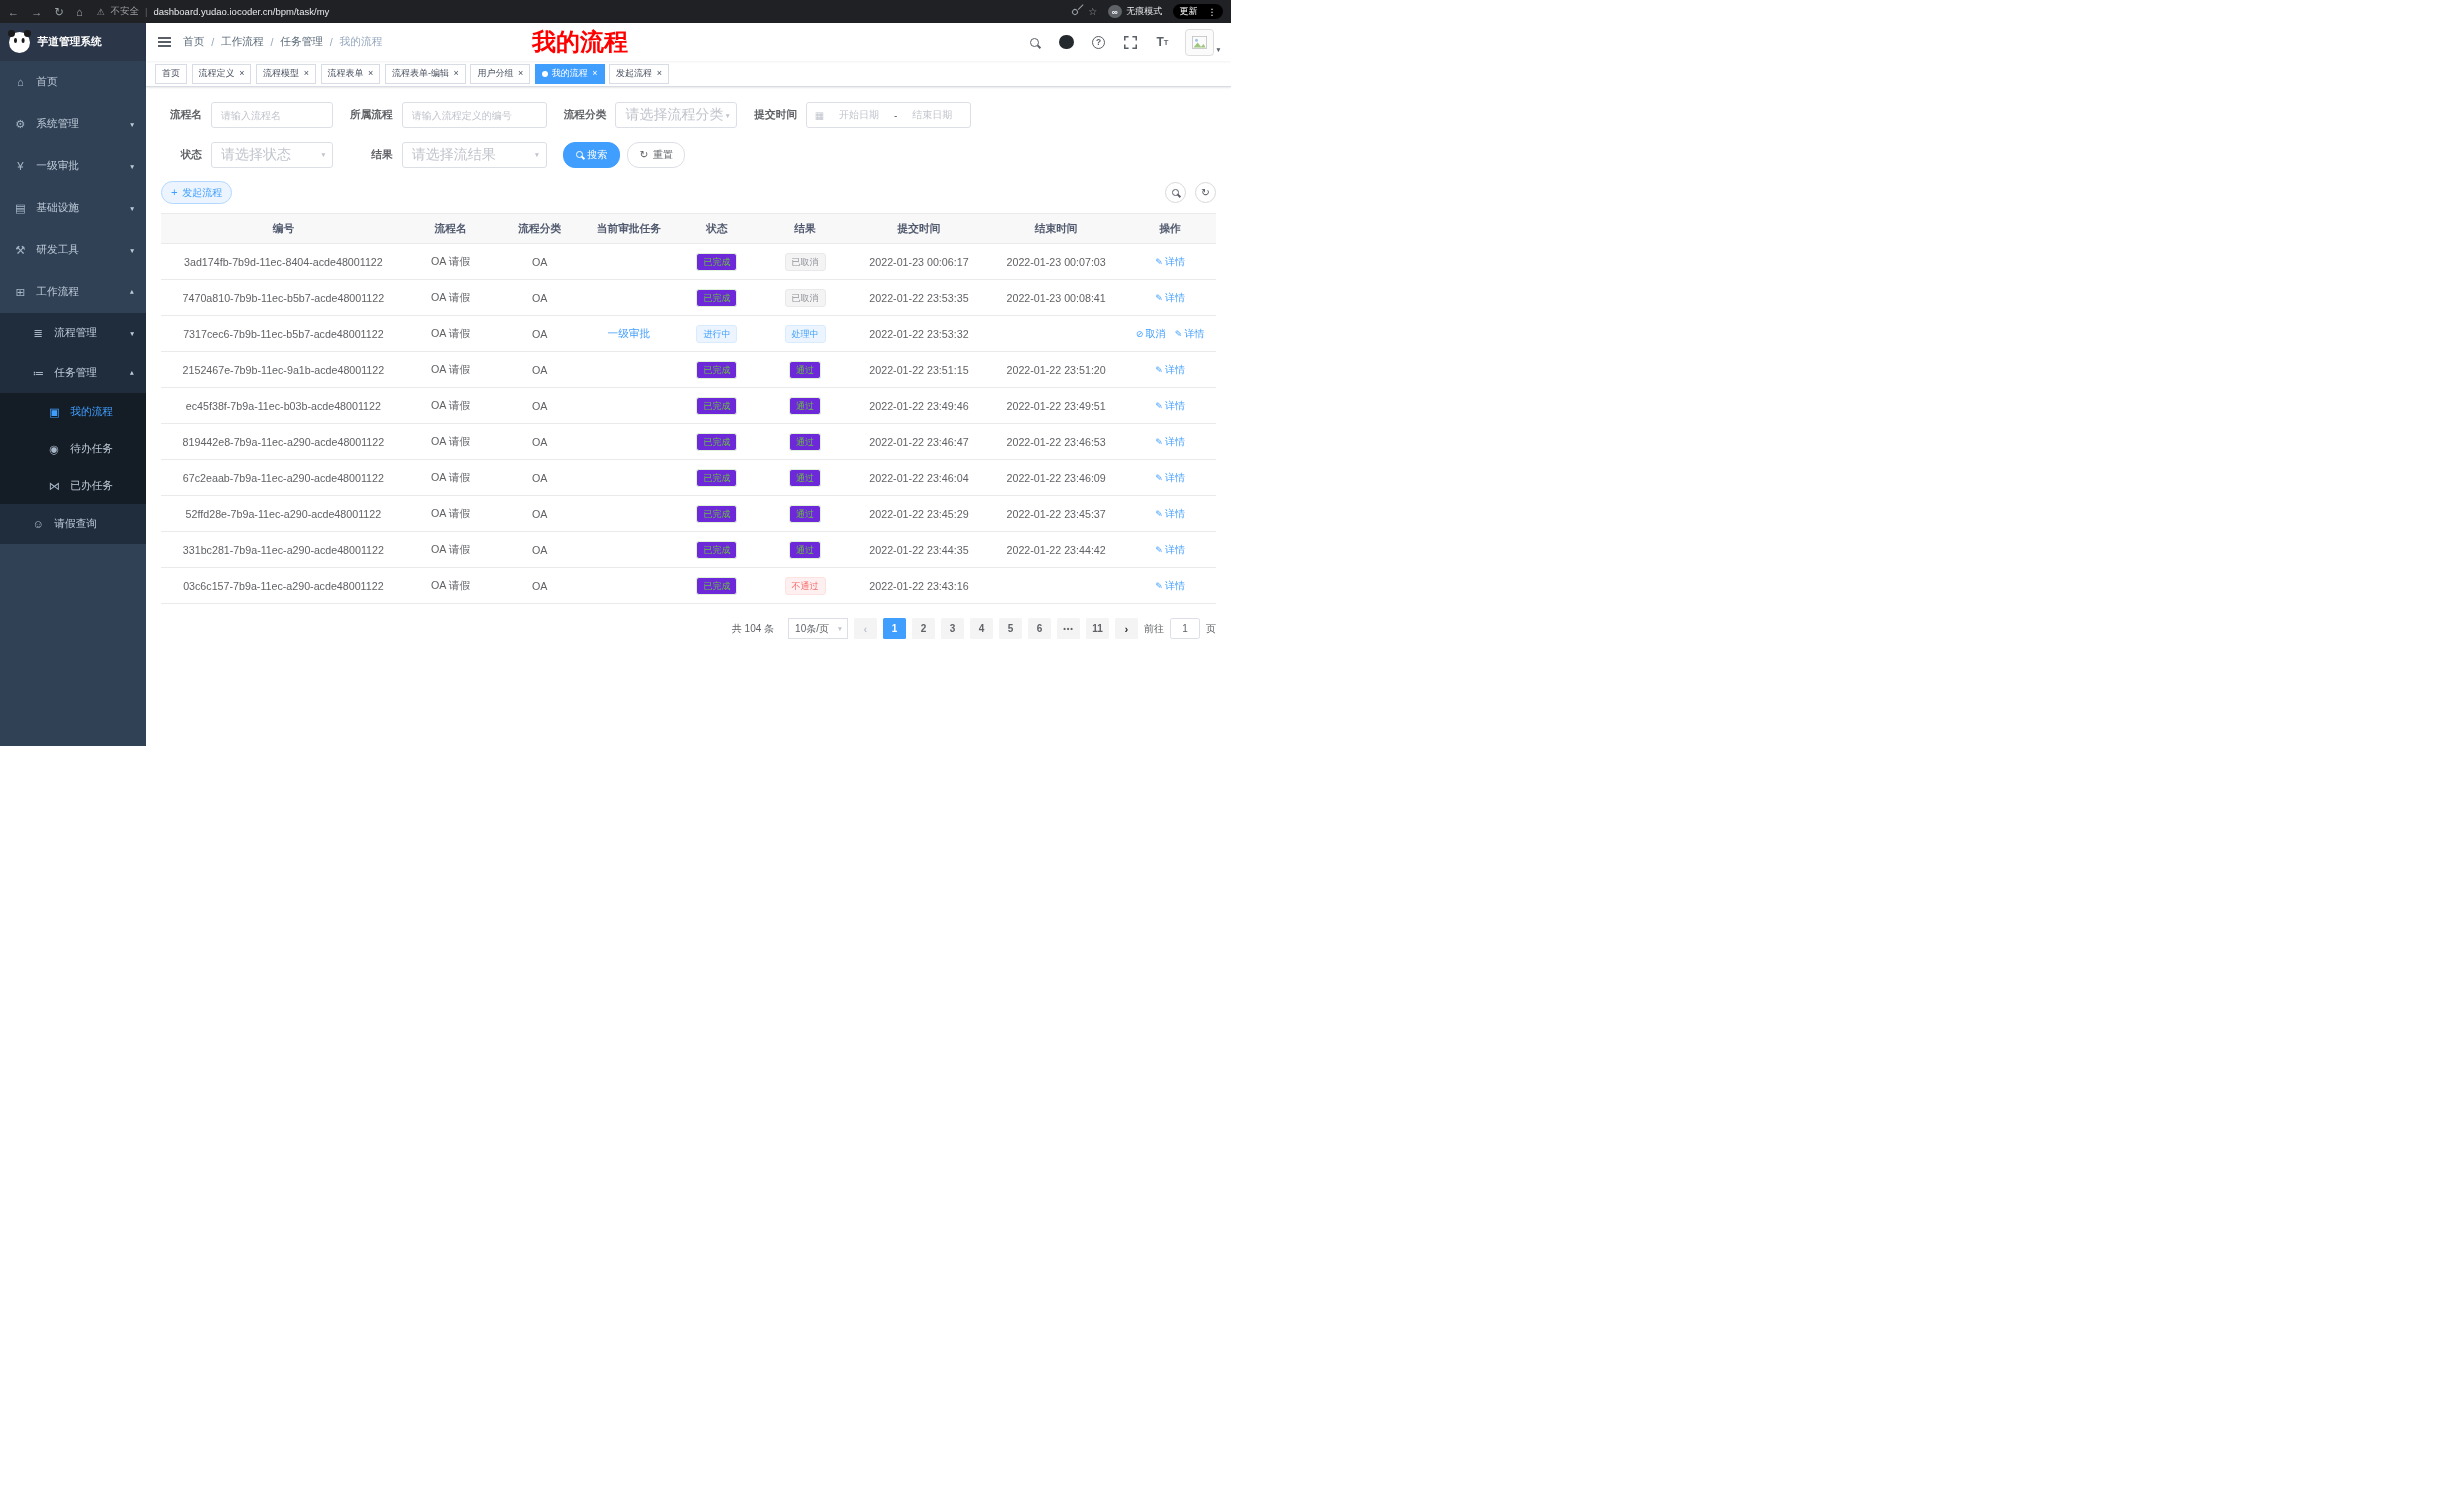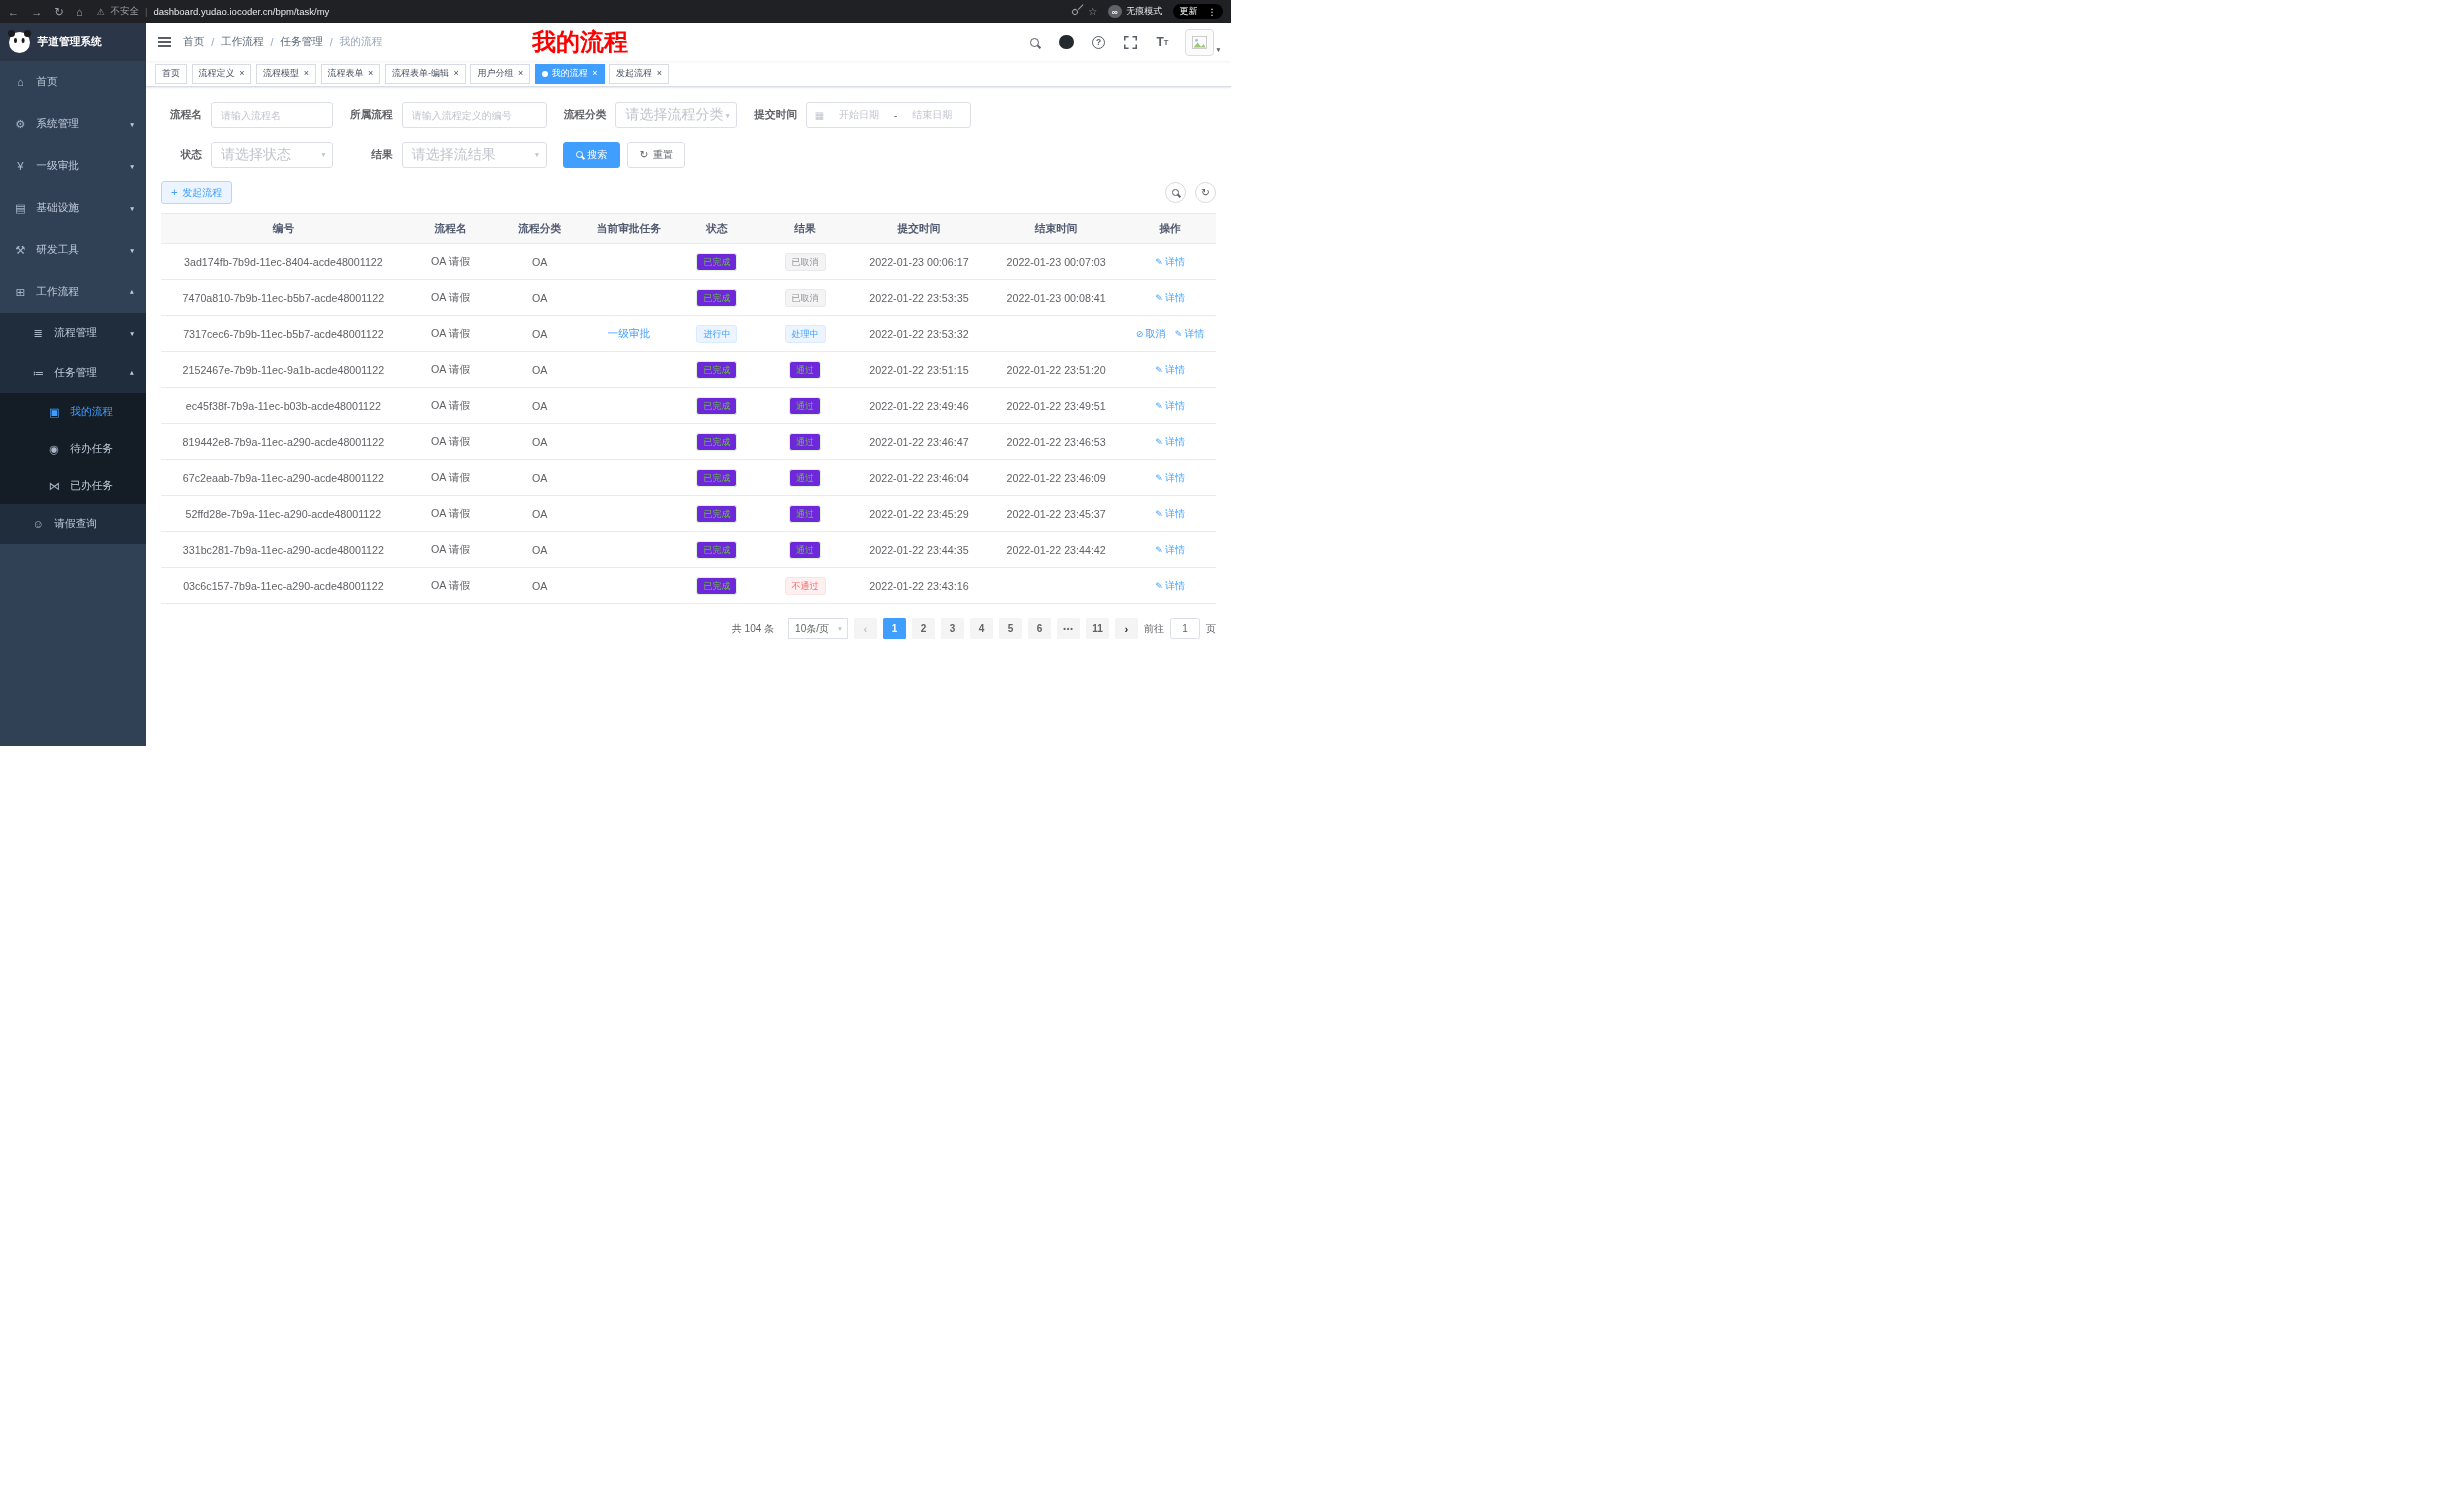--- a/index.html
+++ b/index.html
@@ -93,21 +93,21 @@
   .f-input::placeholder{color:#c0c4cc}
   .wi160{width:122px}.wi190{width:145px}
   .f-select{height:26px;border:0.8px solid #dcdfe6;border-radius:3px;padding:0 20px 0 9px;
     display:flex;align-items:center;position:relative;cursor:pointer;background:#fff}
   .f-select .ph{color:#c0c4cc;font-size:14px;white-space:nowrap}
   .f-select .caret{position:absolute;right:6.8px;color:#c0c4cc;font-size:7.6px}
   .f-date{height:26px;width:165px;border:0.8px solid #dcdfe6;border-radius:3px;display:flex;align-items:center;padding:0 7.6px;gap:4.6px;cursor:pointer;background:#fff}
   .f-date .cal{color:#c0c4cc;font-size:10px}
   .f-date .dph{color:#c0c4cc;font-size:10px;flex:1;text-align:center;white-space:nowrap}
   .f-date .dsep{color:#606266;font-size:10px}
-  .btn{height:26px;border-radius:3px;font-size:10px;display:inline-flex;align-items:center;gap:4.6px;
+  .btn{height:26px;border-radius:12px;font-size:10px;display:inline-flex;align-items:center;gap:4.6px;
     padding:0 11.4px;cursor:pointer;border:0.8px solid #dcdfe6;background:#fff;color:#606266}
   .btn-primary{background:#409eff;border-color:#409eff;color:#fff;margin-right:7.6px}
   .btn .ric{font-size:10.7px}
   .btn-plain{background:#ecf5ff;border-color:#b3d8ff;color:#409eff;height:23px;padding:0 9px}
   .btn-plain .plus{font-size:11.4px;line-height:1}
   .toolbar{display:flex;align-items:center;margin-bottom:9px}
   .tool-right{margin-left:auto;display:flex;gap:9px;align-items:center}
   .circle-btn{width:21px;height:21px;border:0.8px solid #d9d9d9;border-radius:50%;background:#fff;color:#5a5e66;
     display:flex;align-items:center;justify-content:center;cursor:pointer;font-size:10.7px}
 

